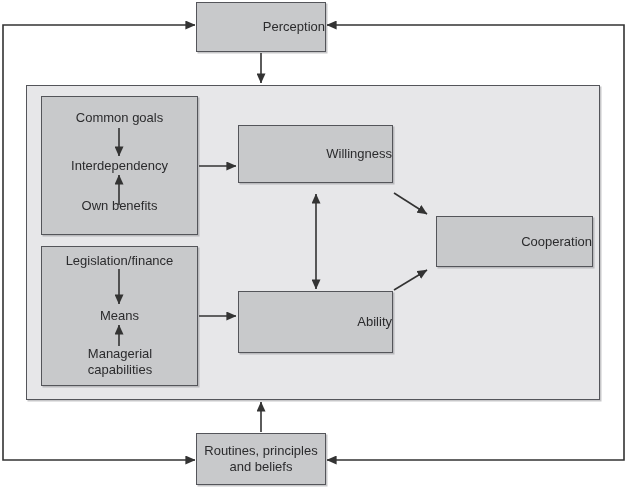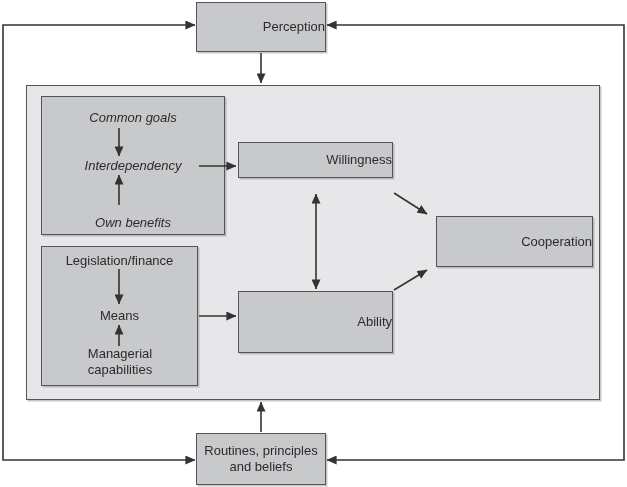--- a/index.html
+++ b/index.html
@@ -50,37 +50,37 @@
   }
   svg.wires .head{fill:var(--line);}
 </style>
 </head>
 <body>
 
 <div class="stage">
 
   <div class="panel" style="left:26px;top:85px;width:574px;height:315px;"></div>
 
-  <div class="box" style="left:41px;top:96px;width:184px;height:139px;font-style:italic;">
+  <div class="box" style="left:41px;top:96px;width:157px;height:139px;">
     <span class="innerlabel" style="top:13px;">Common goals</span>
     <span class="innerlabel" style="top:61px;">Interdependency</span>
-    <span class="innerlabel" style="top:118px;">Own benefits</span>
+    <span class="innerlabel" style="top:101px;">Own benefits</span>
   </div>
 
   <div class="box" style="left:41px;top:246px;width:157px;height:140px;">
     <span class="innerlabel" style="top:6px;">Legislation/finance</span>
     <span class="innerlabel" style="top:61px;">Means</span>
     <span class="innerlabel" style="top:99px;left:23px;width:110px;">Managerial capabilities</span>
   </div>
 
   <div class="box" style="left:196px;top:2px;width:130px;height:50px;">
     <span>Perception</span>
   </div>
 
-  <div class="box" style="left:238px;top:142px;width:155px;height:36px;">
+  <div class="box" style="left:238px;top:125px;width:155px;height:58px;">
     <span>Willingness</span>
   </div>
 
   <div class="box" style="left:238px;top:291px;width:155px;height:62px;">
     <span>Ability</span>
   </div>
 
   <div class="box" style="left:436px;top:216px;width:157px;height:51px;">
     <span>Cooperation</span>
   </div>

